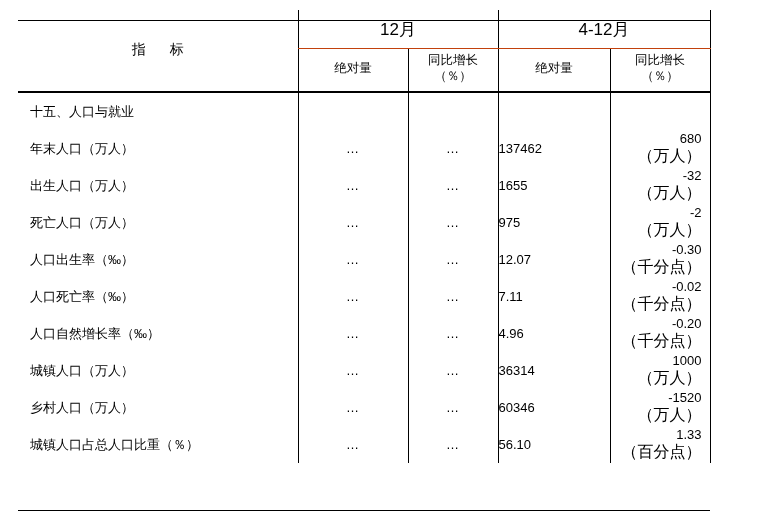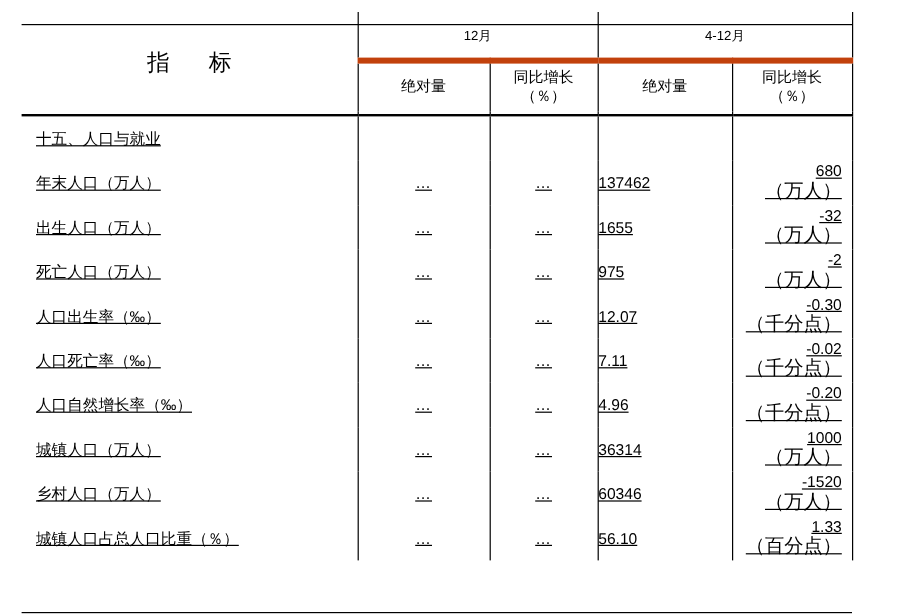--- a/index.html
+++ b/index.html
@@ -36,50 +36,49 @@
 
   
   .hdr-top td, .hdr-sub td {
     text-align: center;
     vertical-align: middle;
     padding: 0;
   }
   .hdr-top td.month-group,
   .hdr-top td.year-group {
     height: 38px;
-    border-bottom: 5px solid #c2410c;
-    font-size: 11px;
+    border-bottom: 1px solid #c2410c;
+    font-size: 17px;
   }
   .hdr-sub td {
     height: 40px;
     font-size: 12.5px;
     line-height: 1.25;
   }
   td.ind-head {
     text-align: center;
     vertical-align: middle;
-    font-size: 19px;
+    font-size: 14px;
     letter-spacing: 0.35em;
     text-indent: 0.35em;
   }
   
   .vl-left  { border-left: 1px solid #000; }
   .vl-right { border-right: 1px solid #000; }
 
   .thick-line td {
     border-bottom: 2px solid #000;
   }
 
   
   tbody td {
     padding: 0;
     height: 37px;
     font-size: 13px;
     vertical-align: middle;
-    text-decoration: underline;
   }
   td.label {
     padding-left: 12px;
     text-align: left;
     white-space: nowrap;
   }
   td.section {
     padding-left: 12px;
     text-align: left;
     font-size: 13px;

